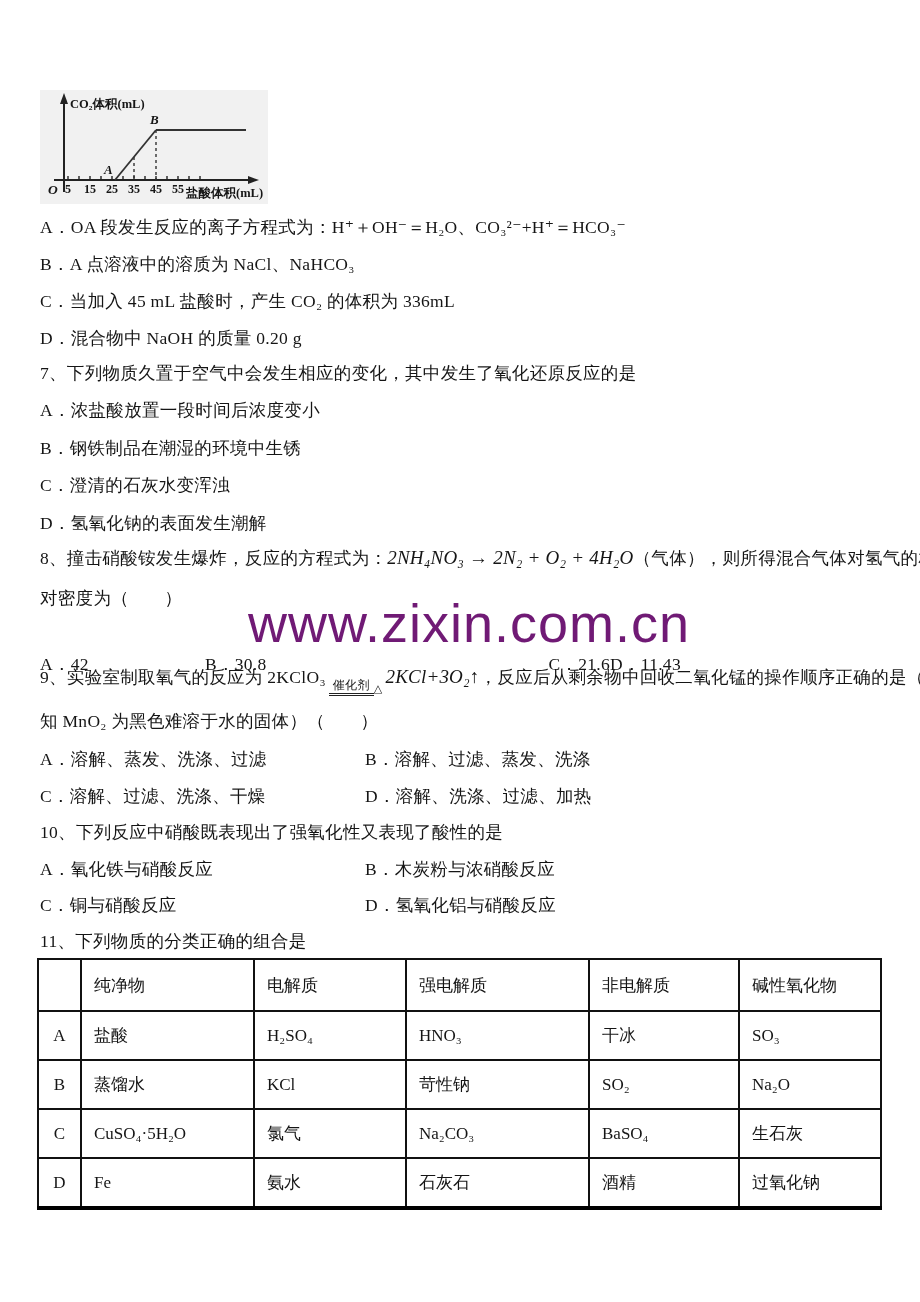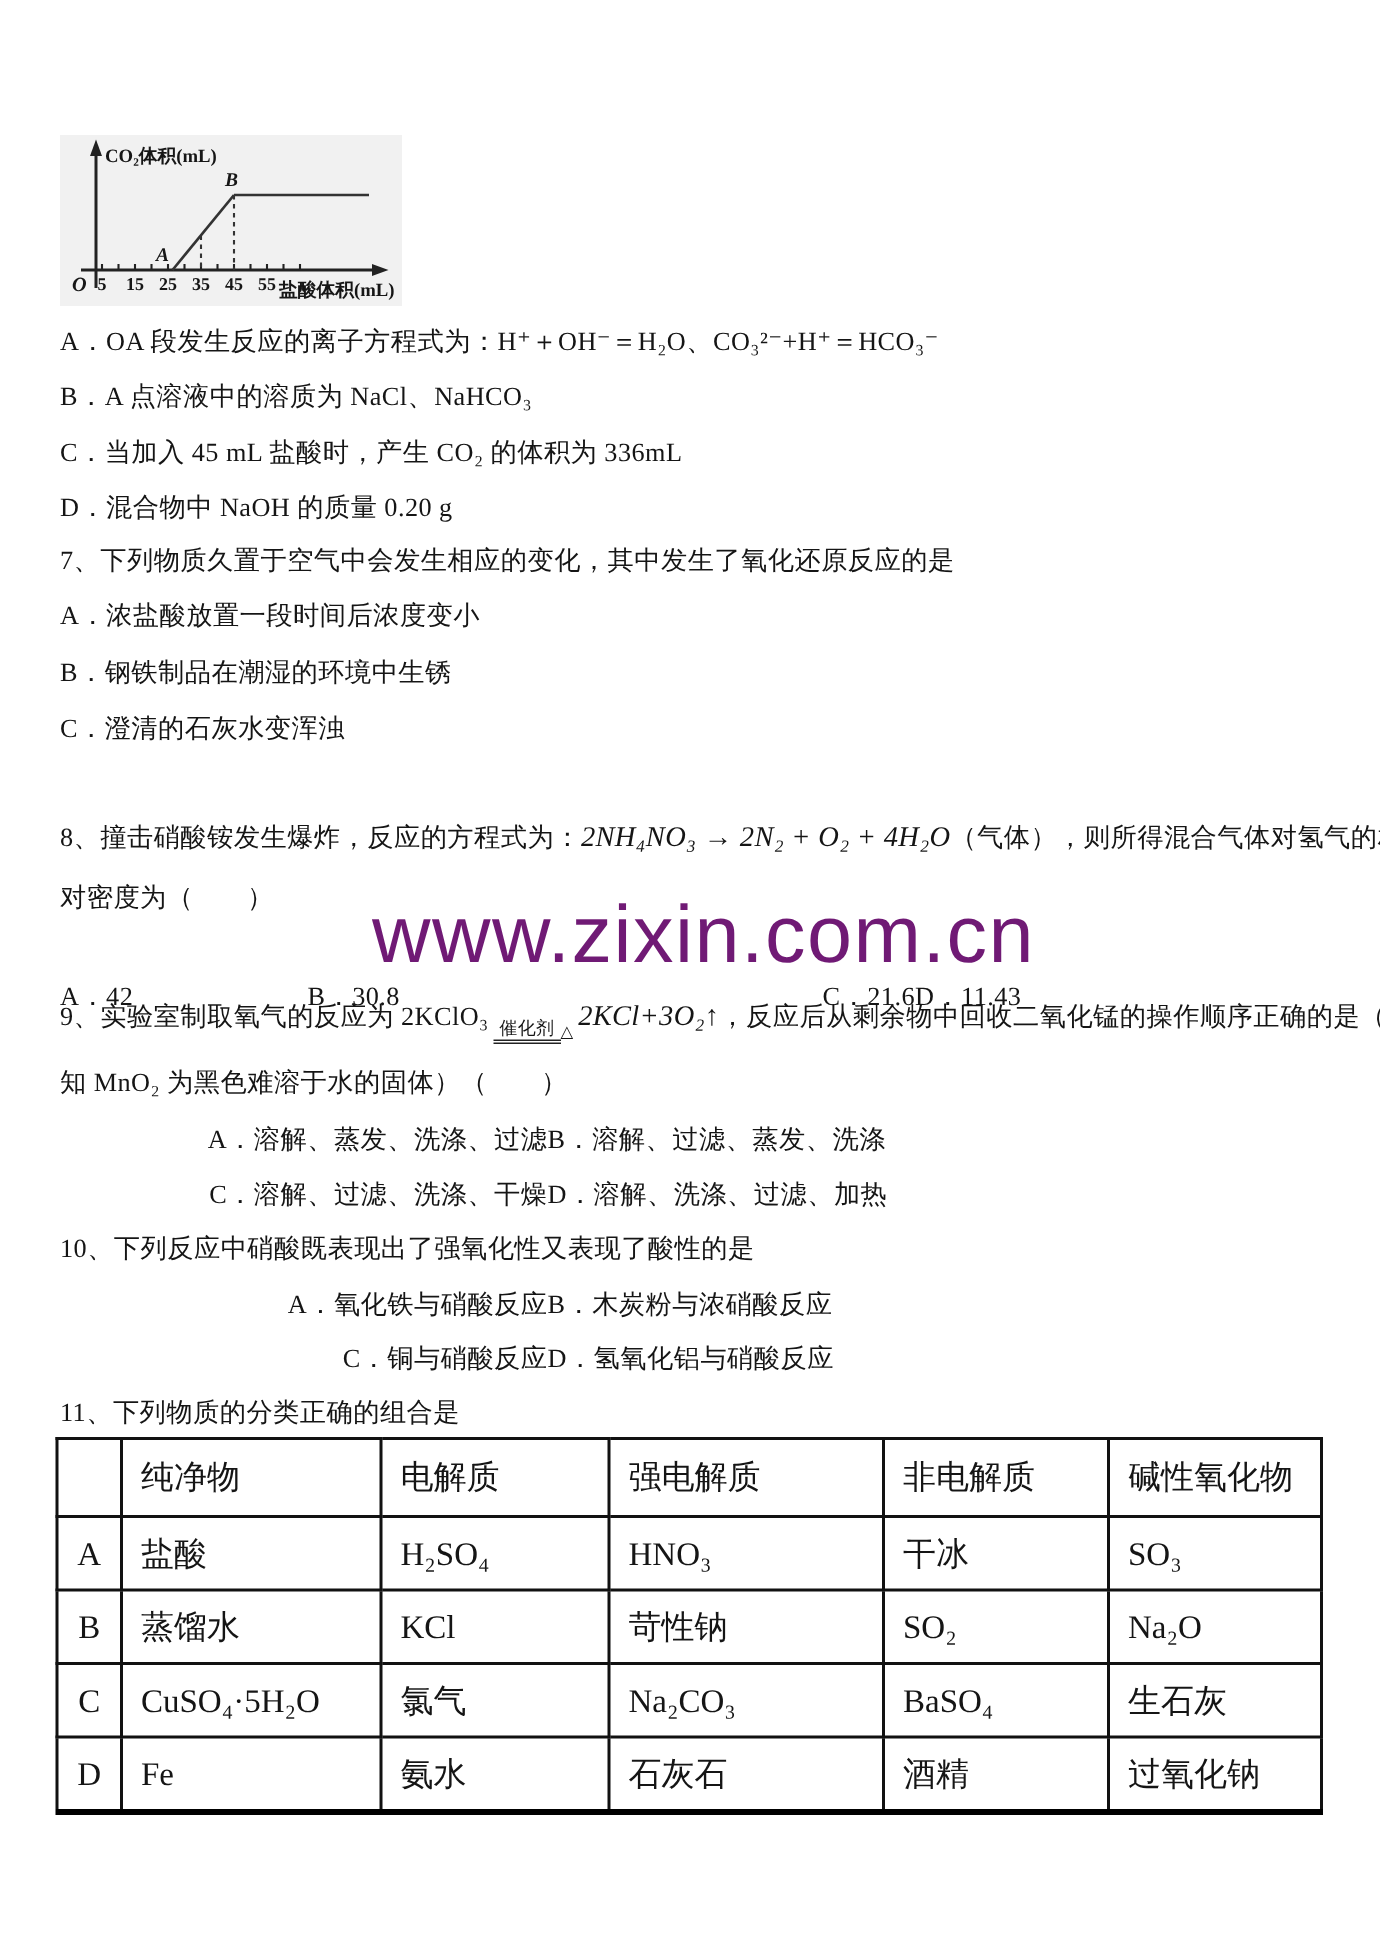--- a/index.html
+++ b/index.html
@@ -24,26 +24,26 @@
   .eqcond{
     display:inline-flex;flex-direction:row;align-items:center;
     vertical-align:-6px;line-height:1;margin:0 3px;
   }
   .cond-top{font-size:12px;border-bottom:3px double #222;padding:0 4px 2px;}
   .cond-bottom{font-size:11px;padding-top:1px;}
   .opt4 span{display:inline-block;}
   .opt4 .o1{width:165px;}
   .opt4 .o2{width:230px;margin-top:28px;}
   .opt4 .o3{width:175px;text-align:right;}
-  .opt2 .colL{display:inline-block;width:325px;text-align:right;}
+  .opt2 .colL{display:inline-block;width:325px;}
   .chartbox{position:absolute;left:40px;top:90px;}
   table.cls{
     position:absolute;left:37px;top:958px;width:843px;
     border-collapse:collapse;table-layout:fixed;z-index:1;
-    font-size:22px;
+    font-size:17px;
   }
   table.cls td{
     border:2px solid #111;padding:0 0 0 12px;vertical-align:middle;
     background:#fff;overflow:hidden;white-space:nowrap;
   }
   table.cls tr.hdr td{height:50px;}
   table.cls tr.row td{height:47px;}
   table.cls td.rowkey{text-align:center;padding-left:0;}
   table.cls{border-bottom:4px solid #000;}
   svg text{fill:#161616;}
@@ -103,20 +103,21 @@
 
     <div class="line" style="top:215px">A．OA 段发生反应的离子方程式为：H⁺＋OH⁻＝H₂O、CO₃²⁻+H⁺＝HCO₃⁻</div>
     <div class="line" style="top:252px">B．A 点溶液中的溶质为 NaCl、NaHCO₃</div>
     <div class="line" style="top:289px">C．当加入 45 mL 盐酸时，产生 CO₂ 的体积为 336mL</div>
     <div class="line" style="top:326px">D．混合物中 NaOH 的质量 0.20 g</div>
 
     <div class="line" style="top:361px">7、下列物质久置于空气中会发生相应的变化，其中发生了氧化还原反应的是</div>
     <div class="line" style="top:398px">A．浓盐酸放置一段时间后浓度变小</div>
     <div class="line" style="top:436px">B．钢铁制品在潮湿的环境中生锈</div>
     <div class="line" style="top:473px">C．澄清的石灰水变浑浊</div>
+    <div class="line" style="top:511px">D．氢氧化钠的表面发生潮解</div>
 
     <div class="line" style="top:546px"><span>8、撞击硝酸铵发生爆炸，反应的方程式为：</span><span class="formula">2NH₄NO₃ → 2N₂ + O₂ + 4H₂O</span><span>（气体），则所得混合气体对氢气的相</span></div>
     <div class="line" style="top:586px">对密度为（　　）</div>
     <div class="line opt4" style="top:624px">
       <span class="o1">A．42</span><span class="o2">B．30.8</span><span class="o3">C．21.6</span><span class="o4">D．11.43</span>
     </div>
 
     <div class="line" style="top:665px"><span>9、实验室制取氧气的反应为 2KClO₃</span><span class="eqcond">
           <span class="cond-top">催化剂</span>
           <span class="cond-bottom">△</span>

